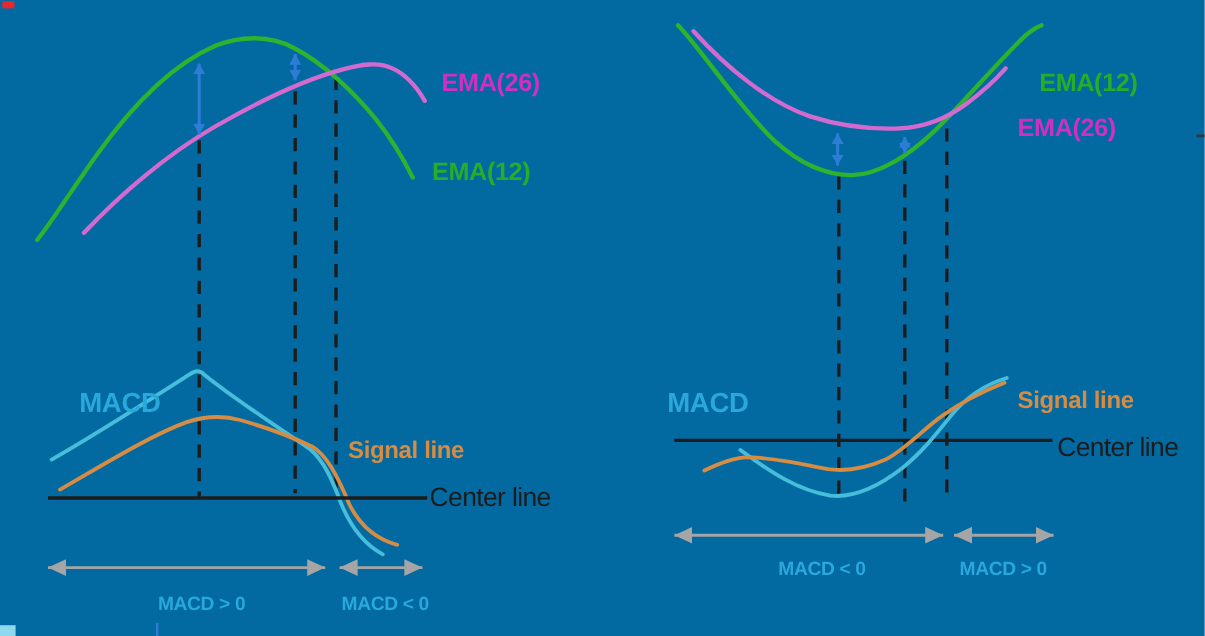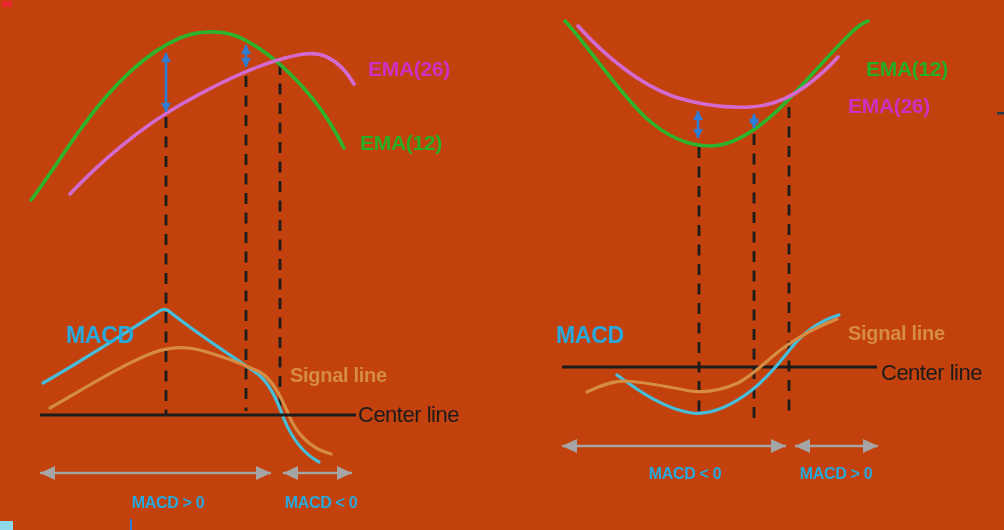--- a/index.html
+++ b/index.html
@@ -1,16 +1,16 @@
 <!DOCTYPE html>
 <html><head>
 <meta charset="utf-8">
 <style>
   html,body{margin:0;padding:0;background:#ffffff;}
-  .stage{position:relative;width:1004px;height:530px;background:#c2410c;overflow:hidden;
+  .stage{position:relative;width:1004px;height:530px;background:#0369a1;overflow:hidden;
          font-family:"Liberation Sans",sans-serif;}
   svg text{font-family:"Liberation Sans",sans-serif;letter-spacing:-0.3px;}
   .lbl-ema{font-size:21px;font-weight:bold;}
   .lbl-macd{font-size:23px;font-weight:bold;}
   .lbl-signal{font-size:20px;font-weight:bold;}
   .lbl-center{font-size:22px;font-weight:normal;letter-spacing:-0.5px;}
   .lbl-zone{font-size:16px;font-weight:bold;text-anchor:middle;}
 </style>
 </head>
 <body>

